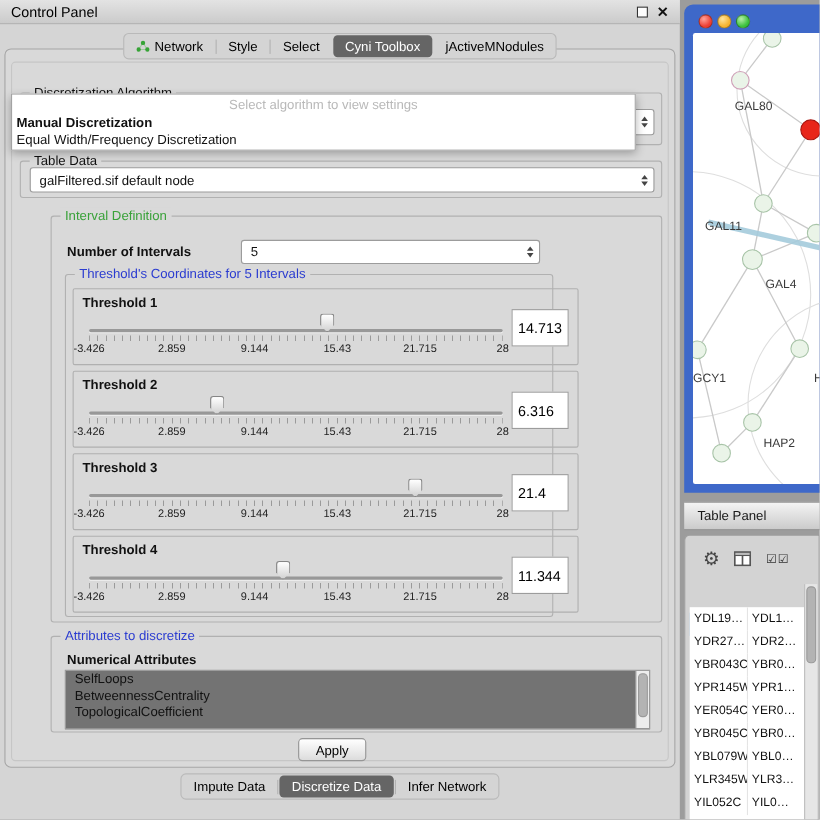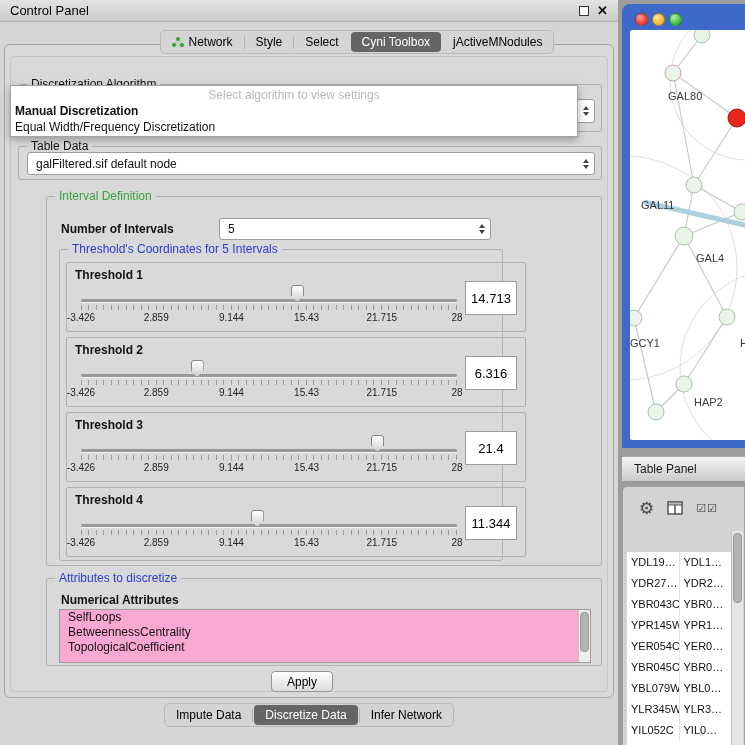--- a/index.html
+++ b/index.html
@@ -11,21 +11,21 @@
 #titlebar{position:absolute;left:0;top:0;width:100%;height:22px;background:linear-gradient(#e3e3e3,#cbcbcb);border-bottom:1px solid #b2b2b2;display:flex;align-items:center;padding:0 10px;gap:8px;}
 #titlebar .t{font-size:13px;color:#000;}
 #titlebar .spacer{flex:1;}
 .float-ic{width:10px;height:10px;border:1.5px solid #333;background:#fdfdfd;}
 .close-ic{font-size:13px;font-weight:bold;line-height:1;color:#111;cursor:default;}
 
 .frame-outer{position:absolute;left:4px;top:44px;width:610px;height:654px;border:1px solid #a6a6a6;border-radius:6px;background:#d9d9d9;}
 .frame-inner{position:absolute;left:10px;top:56px;width:598px;height:636px;border:1px solid #c6c6c6;border-radius:4px;}
 
 .tabrow{position:absolute;left:0;width:618px;display:flex;justify-content:center;z-index:3;}
-.tabrow.top{top:30px;margin-left:48px;}
+.tabrow.top{top:30px;}
 .tabrow.bottom{top:703px;}
 .tabgroup{display:flex;align-items:center;background:#d4d4d4;border:1px solid #b9b9b9;border-radius:5px;}
 .tab{display:flex;align-items:center;gap:5px;padding:4px 11px;white-space:nowrap;color:#000;}
 .tab.selected{background:#656565;color:#fff;border-radius:4px;margin:1px;padding:3px 11px;}
 .sep{width:1px;height:13px;background:#b2b2b2;}
 
 .group{position:absolute;border:1px solid #b1b1b1;border-radius:3px;}
 .gtitle{position:absolute;top:-8px;left:8px;background:#d9d9d9;padding:0 4px;line-height:15px;white-space:nowrap;}
 .gtitle.green{color:#3aa23a;}
 .gtitle.blue{color:#2b3cd0;}
@@ -44,23 +44,23 @@
 #algo-popup .opt.b{font-weight:bold;}
 
 .thr-box{position:absolute;left:6px;width:460px;height:70px;border:1px solid #b0b0b0;border-radius:2px;}
 .thr-label{position:absolute;left:8px;top:5px;font-weight:bold;}
 .slider{position:absolute;left:14px;top:26px;width:376px;height:40px;}
 .track{position:absolute;left:0;top:10px;width:100%;height:3px;background:#989898;box-shadow:0 1px 0 #f2f2f2;border-radius:2px;}
 .thumb{position:absolute;top:-4px;width:13px;height:17px;margin-left:-7px;background:linear-gradient(#ffffff,#d2d2d2);border:1px solid #868686;border-radius:3px 3px 0 0;clip-path:polygon(0 0,100% 0,100% 60%,50% 100%,0 60%);}
 .ticks{position:absolute;left:0;top:16px;width:100%;height:5px;background:repeating-linear-gradient(to right,#9a9a9a 0 1px,transparent 1px 7.5px);}
 .scale{position:absolute;left:0;top:23px;width:100%;height:13px;font-size:10px;color:#222;}
 .scale span{position:absolute;transform:translateX(-50%);white-space:nowrap;}
-.thr-value{position:absolute;right:8px;top:18px;width:52px;height:34px;background:#fff;border:1px solid #9c9c9c;font-family:inherit;font-size:13px;text-align:center;padding:0 5px;}
-
-.listbox{position:absolute;background:#f9a8d4;border:1px solid #9c9c9c;overflow:hidden;}
+.thr-value{position:absolute;right:8px;top:18px;width:52px;height:34px;background:#fff;border:1px solid #9c9c9c;font-family:inherit;font-size:13px;text-align:left;padding:0 5px;}
+
+.listbox{position:absolute;background:#737373;border:1px solid #9c9c9c;overflow:hidden;}
 .listbox .li{padding:0 8px;height:15px;line-height:15px;white-space:nowrap;}
 .vsb{position:absolute;right:0;top:0;bottom:0;width:12px;background:#ededed;border-left:1px solid #c6c6c6;}
 .vsb .th{position:absolute;left:1px;top:2px;width:9px;height:40px;background:#b3b3b3;border:1px solid #9a9a9a;border-radius:4px;}
 
 #apply{position:absolute;left:271px;top:671px;width:62px;height:21px;background:linear-gradient(#ffffff,#dcdcdc);border:1px solid #969696;border-radius:4px;font-family:inherit;font-size:12px;color:#000;}
 
 
 #net-window{position:absolute;left:622px;top:4px;width:131px;height:444px;background:#3e68c9;border-radius:8px 8px 0 0;}
 .mac{position:absolute;top:9px;width:13px;height:13px;border-radius:50%;border:1px solid rgba(0,0,0,.3);}
 .mac.r{left:13px;background:radial-gradient(circle at 35% 30%,#ffa39b,#ee3c30 65%);}

